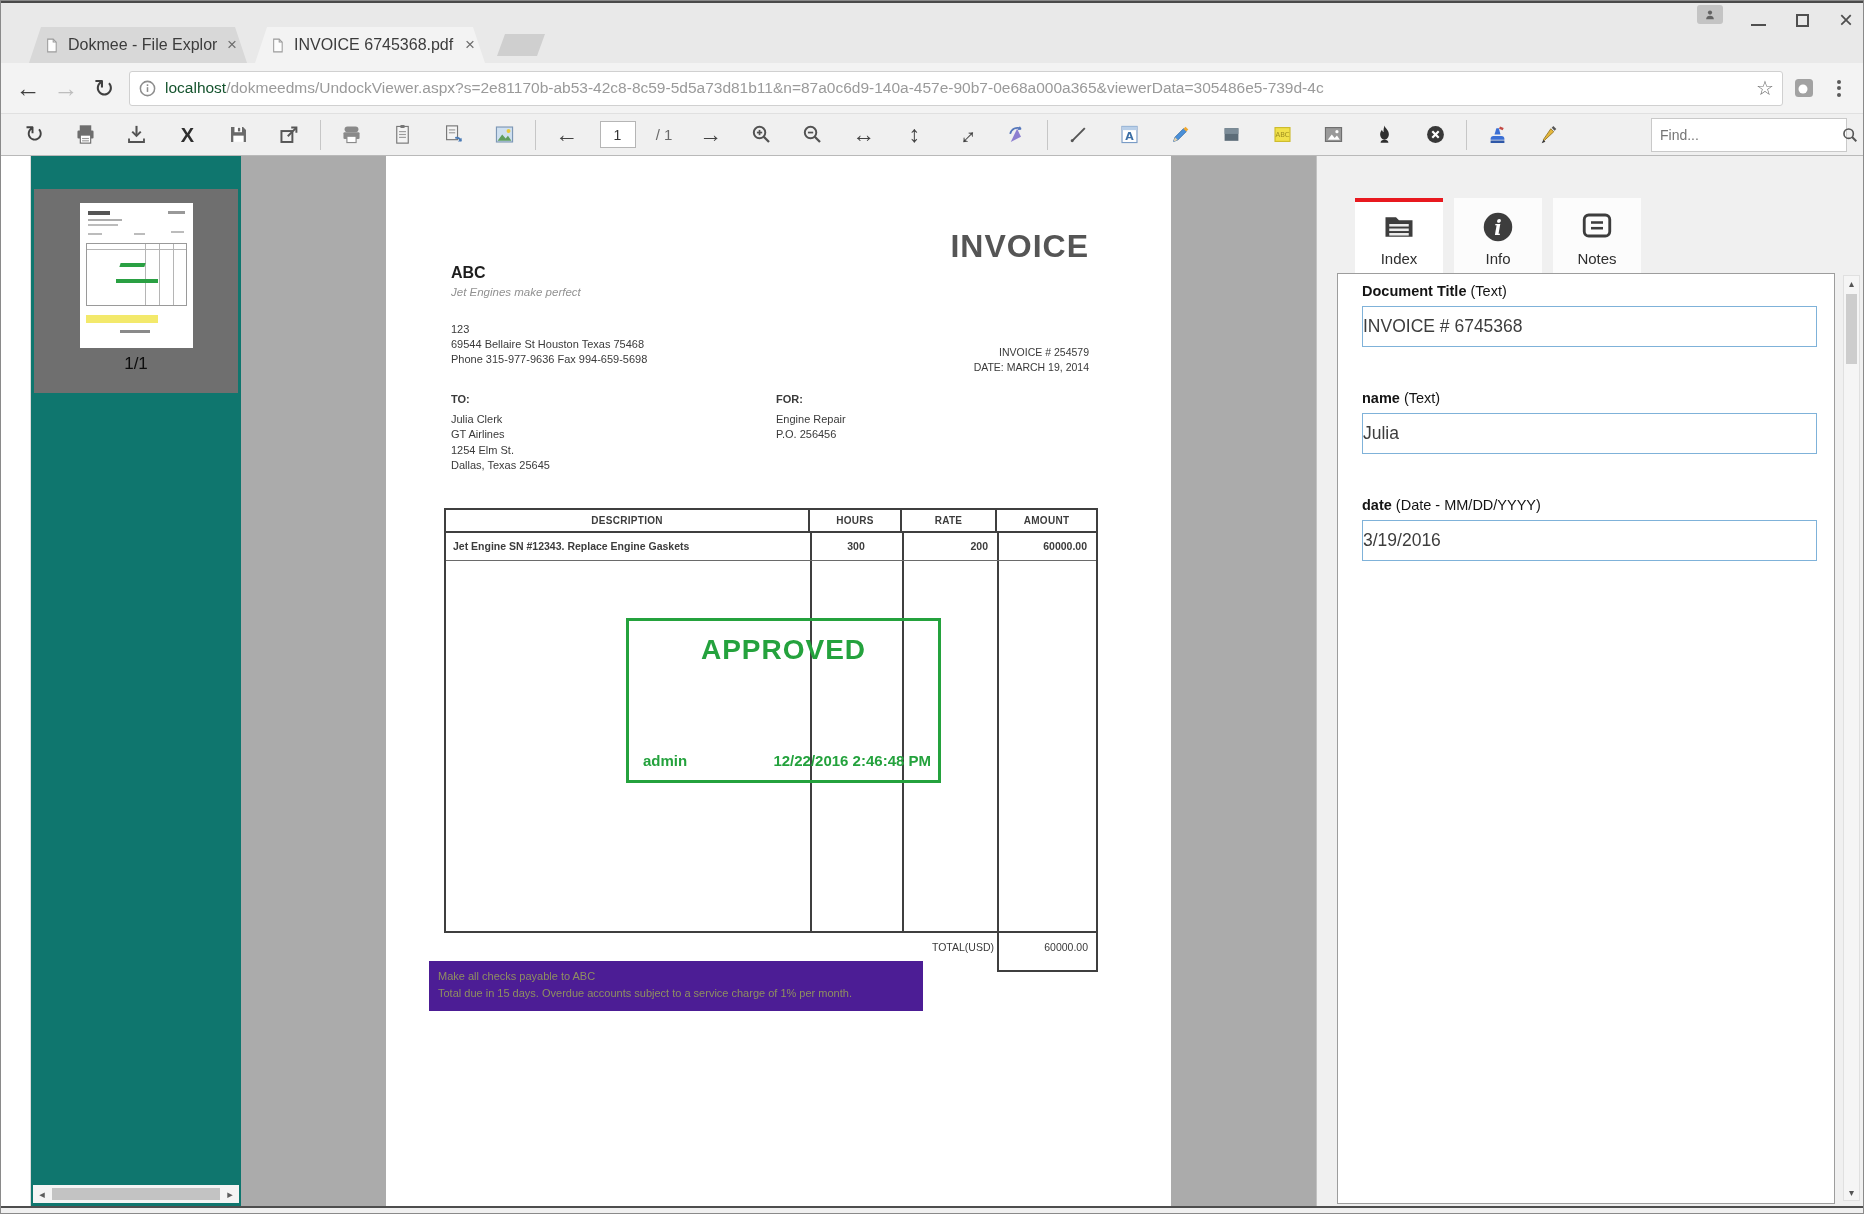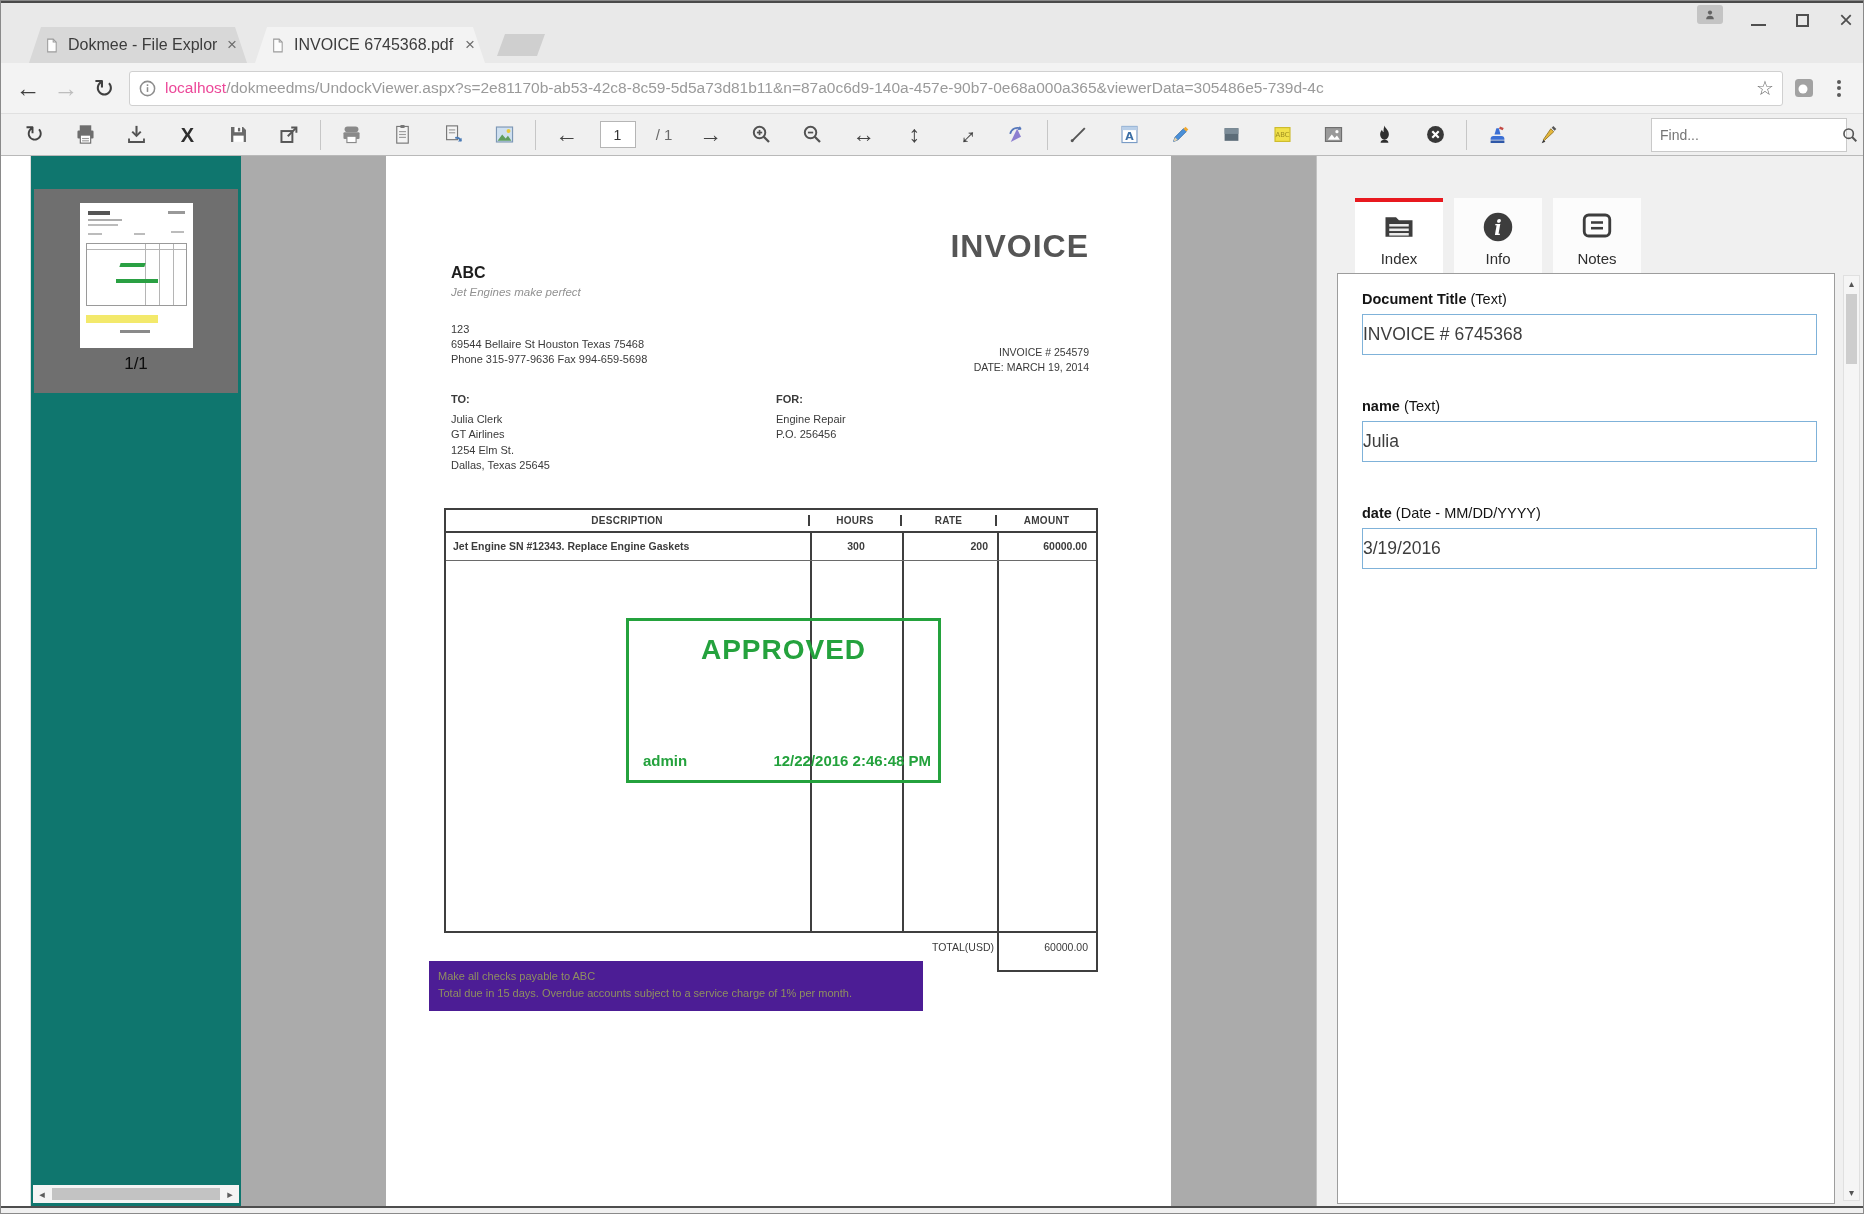--- a/index.html
+++ b/index.html
@@ -26,21 +26,21 @@
   .wc-close { font-size:24px; color:#4f4f4f; line-height:18px; font-weight:400; }
 
   
   .navbar { position:absolute; left:0; top:62px; width:100%; height:50px; background:#f3f3f3; display:flex; align-items:center; }
   .nav-glyph { font-size:25px; color:#3f3f3f; width:38px; text-align:center; flex:none; }
   .nav-glyph.disabled { color:#bdbdbd; }
   .urlbar { flex:1; height:35px; background:#fff; border:1px solid #d0d0d0; border-radius:3px; margin:0 10px 0 6px;
             display:flex; align-items:center; padding:0 8px; position:relative; overflow:hidden; }
   .urlbar .uinfo { width:19px; height:19px; flex:none; margin-right:8px; }
   .urltext { flex:1; font-size:15.5px; white-space:nowrap; overflow:hidden; margin-right:26px; }
-  .urltext .host { color:#ec4899; }
+  .urltext .host { color:#14532d; }
   .urltext .path { color:#9a9a9a; }
   .ustar { position:absolute; right:8px; top:4px; font-size:20px; color:#6f6f6f; background:#fff; padding-left:4px; }
   .ext-chip { width:22px; height:22px; flex:none; margin-right:14px; }
   .menu-dots { width:20px; flex:none; margin-right:14px; }
   .menu-dots i { display:block; width:4px; height:4px; border-radius:50%; background:#5a5a5a; margin:2.5px auto; }
 
   
   .vtoolbar { position:absolute; left:0; top:112px; width:100%; height:43px; background:#f0f0f0;
               border-top:1px solid #e0e0e0; border-bottom:1px solid #b9b9b9; display:flex; align-items:center; padding-left:8px; }
   .titem { width:51px; height:32px; display:flex; align-items:center; justify-content:center; flex:none; }
@@ -75,21 +75,21 @@
   .inv-company { position:absolute; left:65px; top:108px; }
   .c-name { font-size:16px; font-weight:bold; color:#1e1e1e; }
   .c-tag  { font-size:11.5px; font-style:italic; color:#919191; margin-top:4px; }
   .inv-addr { position:absolute; left:65px; top:166px; font-size:11px; line-height:15px; color:#3a3a3a; }
   .inv-title { position:absolute; right:82px; top:72px; font-size:32px; font-weight:bold; color:#555; letter-spacing:1px; }
   .inv-meta { position:absolute; right:82px; top:189px; font-size:10.5px; line-height:15px; text-align:right; color:#3a3a3a; }
   .inv-block { position:absolute; top:236px; font-size:11px; line-height:15.5px; color:#3a3a3a; }
   .inv-block .blabel { font-weight:bold; margin-bottom:4px; }
   .inv-to { left:65px; } .inv-for { left:390px; }
   .inv-table { position:absolute; left:58px; top:352px; width:654px; height:425px; border:2px solid #3f3f3f; }
-  .it-head { display:flex; height:23px; border-bottom:2px solid #3f3f3f; font-size:10px; font-weight:bold;align-items:center; }
+  .it-head { display:flex; height:23px; border-bottom:2px solid #3f3f3f; font-size:10px; font-weight:bold; }
   .it-head div { display:flex; align-items:center; justify-content:center; border-right:2px solid #3f3f3f; letter-spacing:.3px; }
   .it-head div:last-child { border-right:none; }
   .hc1 { width:364px; } .hc2 { width:92px; } .hc3 { width:95px; } .hc4 { flex:1; }
   .it-body { position:relative; height:398px;font-weight:bold; }
   .vline { position:absolute; top:0; bottom:0; width:2px; background:#3f3f3f; }
   .row1 { position:absolute; left:0; right:0; top:0; height:28px; border-bottom:1px solid #6a6a6a; font-size:10.5px; }
   .row1 span { position:absolute; top:7px; }
   .r-desc { left:7px; } .r-hours { left:364px; width:92px; text-align:center; }
   .r-rate { left:456px; width:86px; text-align:right; } .r-amount { left:551px; width:90px; text-align:right; }
   .inv-total-label { position:absolute; left:420px; top:785px; width:188px; text-align:right; font-size:10.5px; color:#3a3a3a; }
@@ -105,21 +105,21 @@
 
   
   .right-panel { position:absolute; left:1315px; top:0; width:549px; height:100%; background:#f0f0f0; border-left:1px solid #c2c2c2; }
   .ptabs { position:absolute; left:38px; top:42px; display:flex; gap:11px; }
   .ptab { width:88px; height:75px; background:#fcfcfc; display:flex; flex-direction:column; align-items:center; justify-content:flex-end;
           padding-bottom:6px; border-top:4px solid transparent; }
   .ptab.active { border-top:4px solid #e8191f; background:#fff; }
   .ptab svg { width:36px; height:36px; margin-bottom:5px; }
   .ptab .plabel { font-size:15px; color:#2e2e2e; }
   .pcontent { position:absolute; left:20px; top:117px; width:498px; bottom:2px; background:#fff; border:1px solid #9d9d9d; }
-  .pfield { margin:17px 0 0 24px; width:455px; }
+  .pfield { margin:9px 0 0 24px; width:455px; }
   .pfield + .pfield { margin-top:43px; }
   .pfield .lbl { font-size:14.5px; color:#141414; margin-bottom:7px; }
   .pfield .lbl b { font-weight:bold; }
   .pfield input { width:100%; height:41px; border:1px solid #7fb2d9; font-size:17.5px; color:#3d3d3d; padding:0 0;
                   font-family:inherit; background:#fff; }
   .vscroll { position:absolute; right:5px; top:119px; width:17px; bottom:5px; background:#f5f5f5; border:1px solid #e0e0e0; }
   .vs-up, .vs-down { position:absolute; left:0; width:100%; text-align:center; font-size:10px; color:#555; }
   .vs-up { top:2px; } .vs-down { bottom:2px; }
   .vs-thumb { position:absolute; left:2px; right:2px; top:18px; height:70px; background:#cdcdcd; }
 

